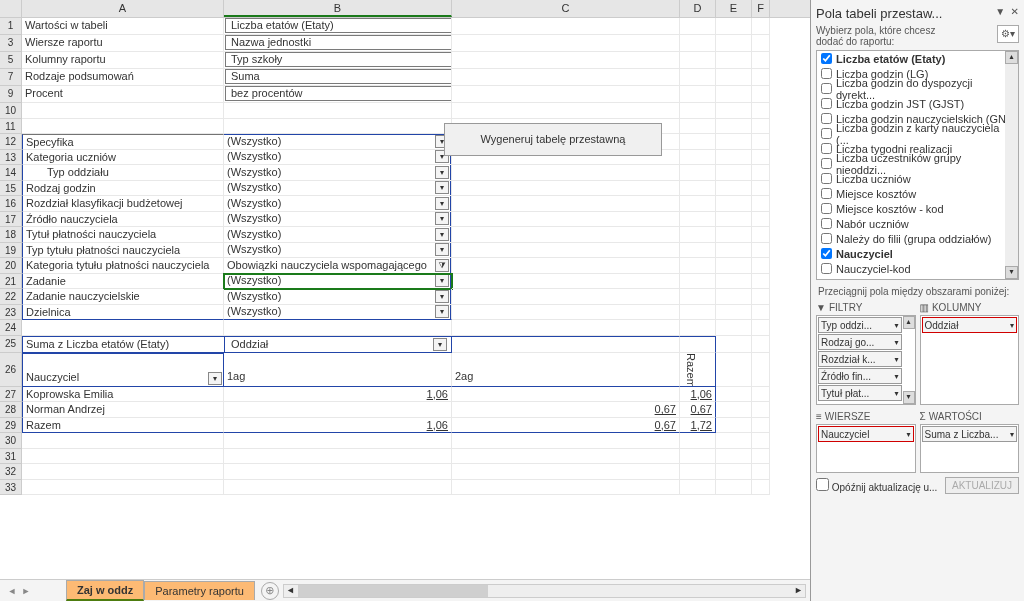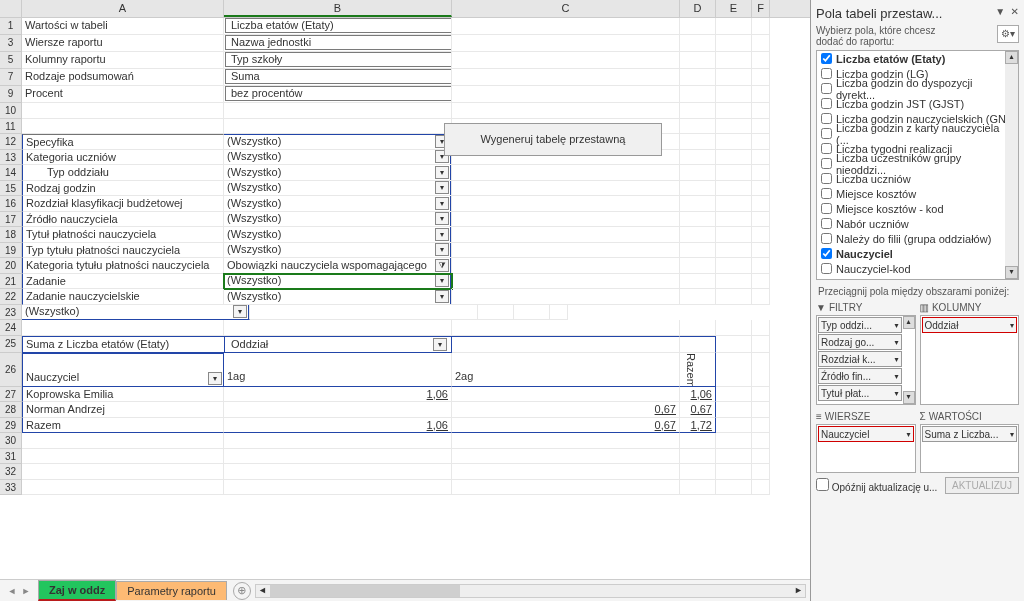--- a/index.html
+++ b/index.html
@@ -31,21 +31,21 @@
 .gen-btn { position: absolute; left: 444px; top: 123px; width: 218px; height: 33px; background: #f0f0f0; border: 1px solid #999; text-align: center; line-height: 31px; font-size: 11px; }
 .pivot-filter { display: flex; justify-content: space-between; align-items: center; border: 1px solid #3b5998; background: #fff; padding: 0 1px 0 3px; height: 15px; font-size: 11px; }
 .pf-btn { width: 14px; height: 13px; border: 1px solid #888; background: #f4f4f4; font-size: 8px; text-align: center; line-height: 11px; }
 .num { text-align: right; text-decoration: underline; }
 .rotate { writing-mode: vertical-rl; height: 30px; text-align: right; }
 
 .tabs-bar { height: 22px; display: flex; align-items: center; border-top: 1px solid #ccc; background: #f4f4f4; padding-left: 6px; gap: 0; }
 .tab-nav { display: flex; gap: 2px; margin-right: 6px; }
 .tab-arrow { width: 12px; font-size: 9px; color: #888; text-align: center; }
 .sheet-tab { padding: 3px 10px; border: 1px solid #aaa; border-bottom: none; background: #fff; font-size: 11px; }
-.sheet-tab.active { border-bottom: 2px solid #b91c1c; font-weight: bold; background: #22c55e; }
+.sheet-tab.active { border-bottom: 2px solid #4d7c0f; font-weight: bold; background: #fdba74; margin-left: 28px; }
 .sheet-tab.inactive { background: #fdba74; }
 .add-tab { width: 18px; height: 18px; border: 1px solid #aaa; border-radius: 9px; text-align: center; line-height: 15px; margin-left: 6px; color: #888; }
 .hscroll-track { flex: 1; height: 14px; background: #eee; border: 1px solid #ccc; margin: 0 4px; position: relative; }
 .hscroll-thumb { position: absolute; left: 0; width: 190px; height: 12px; background: #cfcfcf; }
 
 .pane { flex: 1; border-left: 1px solid #999; background: #f4f4f4; display: flex; flex-direction: column; padding: 4px 5px; font-size: 11px; }
 .pane-title { display: flex; justify-content: space-between; align-items: flex-start; font-size: 13px; padding: 2px 0 4px 0; }
 .pane-title .pin { font-size: 10px; color: #555; }
 .pane-sub { font-size: 10px; color: #555; display: flex; justify-content: space-between; align-items: flex-start; padding-bottom: 3px; }
 .gear-btn { width: 22px; height: 18px; border: 1px solid #aaa; background: #fff; text-align: center; font-size: 10px; line-height: 15px; }
@@ -323,20 +323,21 @@
                 <span class="pf-btn">▾</span>
               </div>
             </div>
     <div class="cell cC"></div>
             <div class="cell cD"></div>
             <div class="cell cE"></div>
             <div class="cell cF"></div>
           </div>
           <div class="row">
             <div class="row-h">23</div>
+    <div class="cell cA" style="border-left:1px solid #2245a8;border-bottom:1px solid #2245a8;">Dzielnica</div>
     <div class="cell cB" style="padding:0;border-bottom:1px solid #2245a8;">
               <div style="display:flex;justify-content:space-between;align-items:center;height:100%;padding:0 1px 0 3px;border-right:1px solid #2245a8">
                 <span>(Wszystko)</span>
                 <span class="pf-btn">▾</span>
               </div>
             </div>
     <div class="cell cC"></div>
             <div class="cell cD"></div>
             <div class="cell cE"></div>
             <div class="cell cF"></div>

